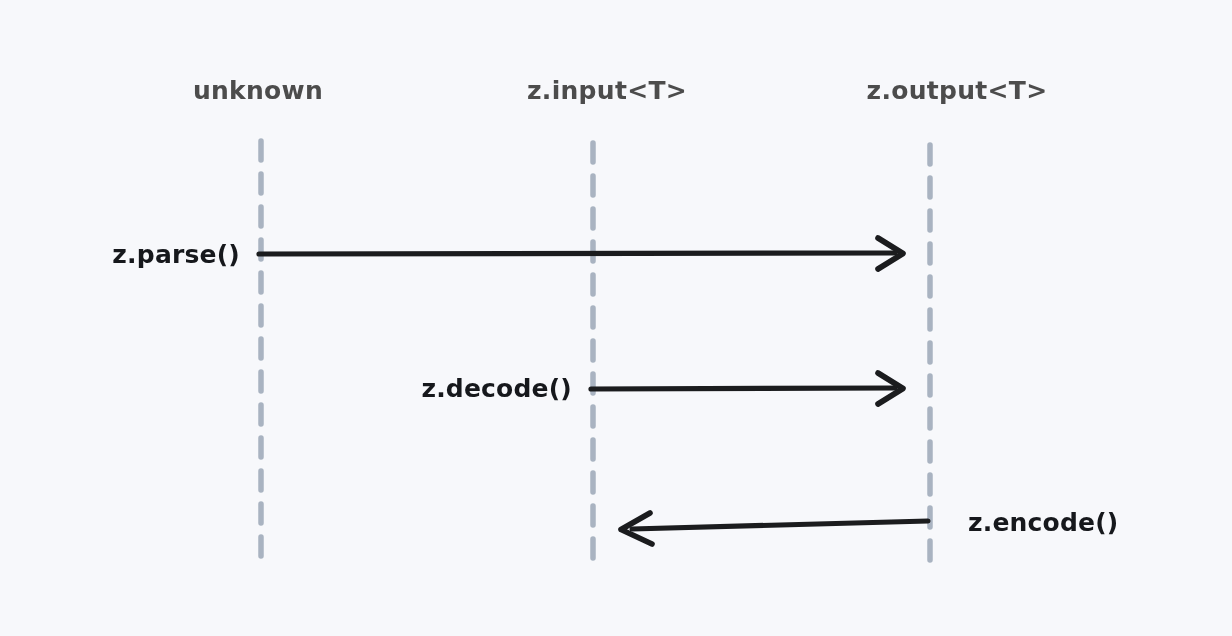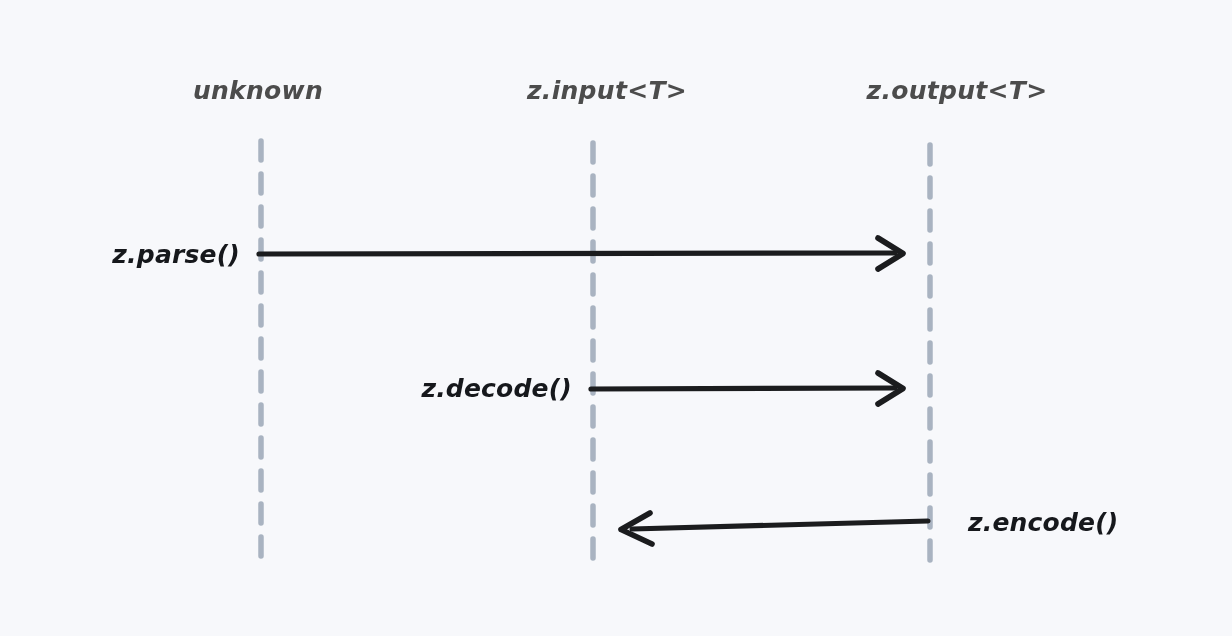--- a/index.html
+++ b/index.html
@@ -12,21 +12,20 @@
     height: 636px;
     background: #f7f8fb;
     font-family: "DejaVu Sans", sans-serif;
     overflow: hidden;
   }
   #diagram-root {
     position: relative;
     width: 1232px;
     height: 636px;
     background: #f7f8fb;
-    font-style: italic;
   }
   #diagram-svg {
     position: absolute;
     top: 0;
     left: 0;
     width: 1232px;
     height: 636px;
     display: block;
   }
   .participant-label {

